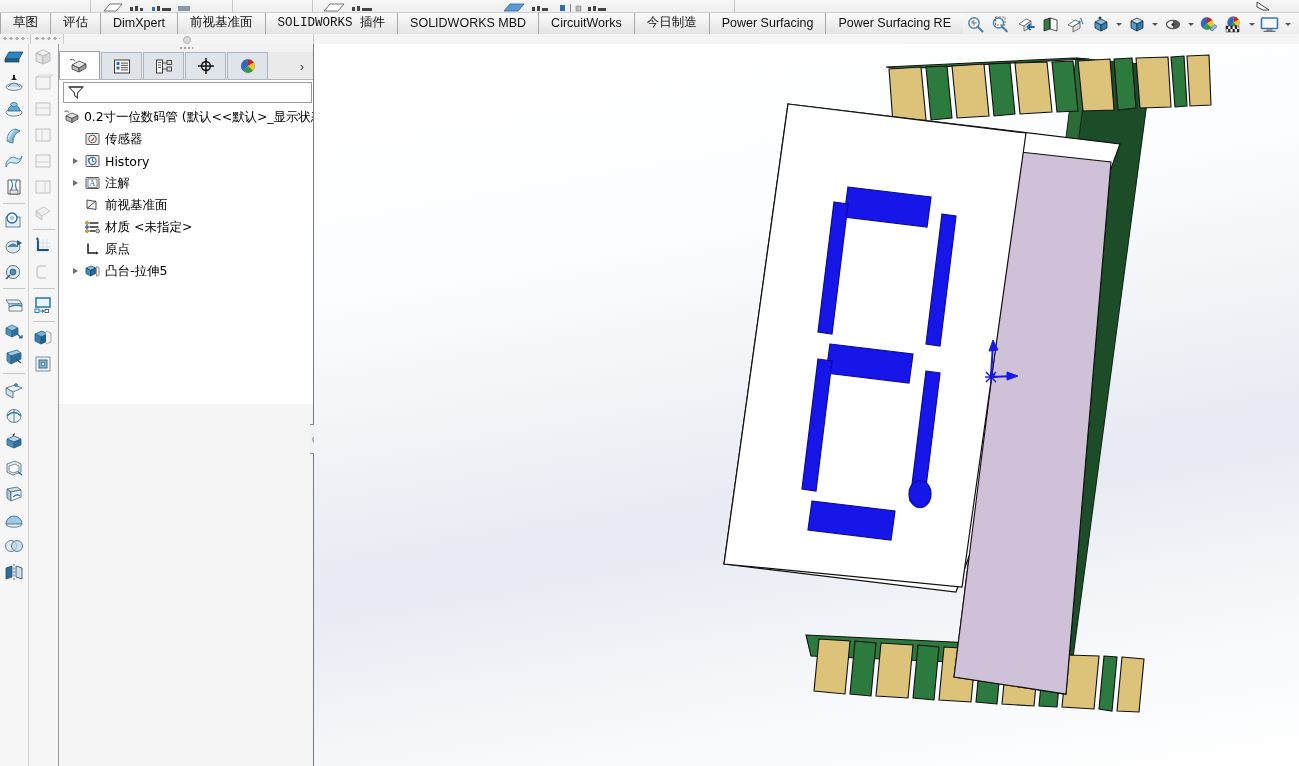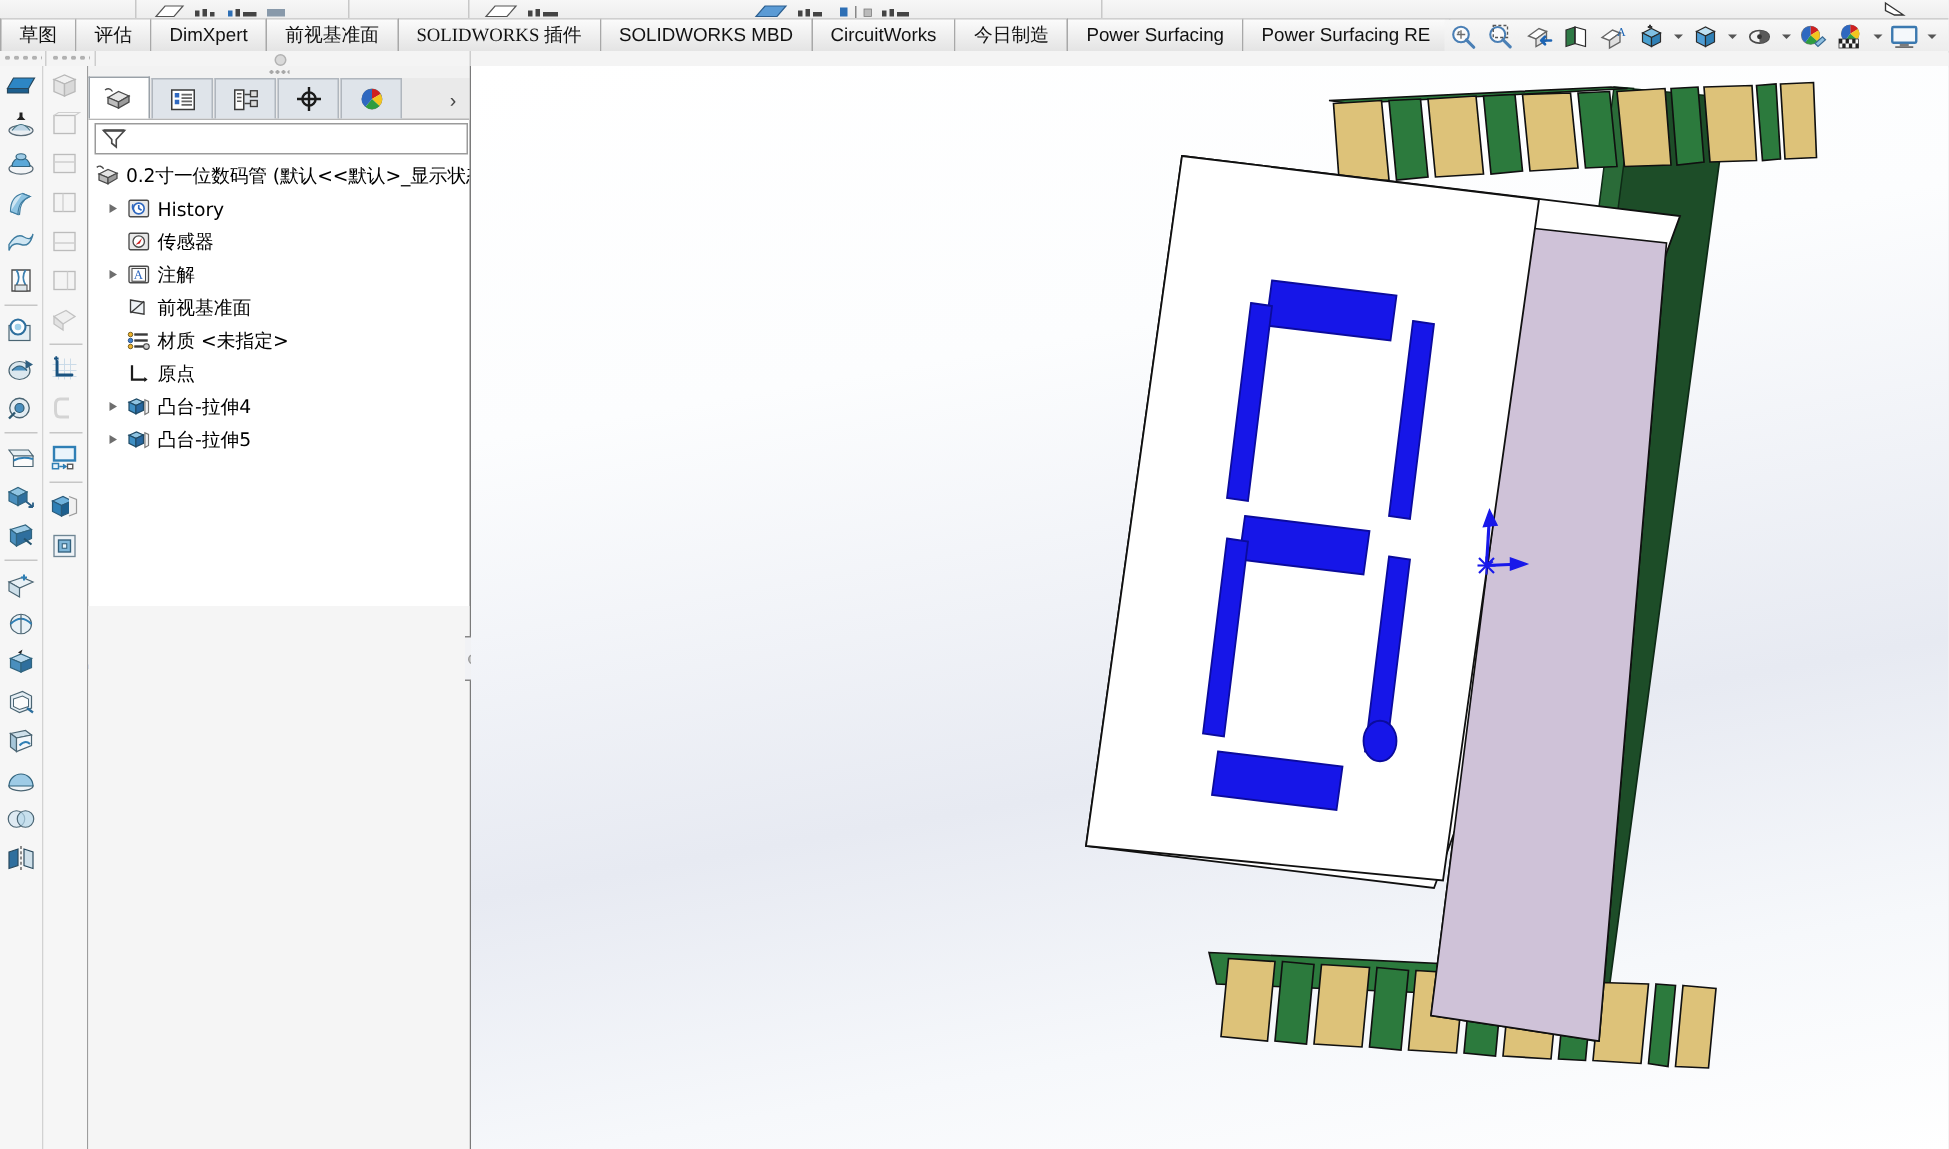--- a/index.html
+++ b/index.html
@@ -30,21 +30,21 @@
   }
   .tab{
     display:flex;align-items:center;justify-content:center;
     padding:0 12px;height:21px;line-height:21px;
     background:linear-gradient(#fbfbfb,#e4e4e4);
     border-right:1px solid #a8a8a8;
     border-top:1px solid #cfcfcf;
     font-size:12.5px;color:#111;white-space:nowrap;cursor:default;
   }
   .tab:first-child{border-left:1px solid #a8a8a8;}
-  .tab.cjk{font-family:Liberation Serif, serif;}
+  .tab.cjk{font-family:Liberation Mono, monospace;}
 
   .tabrow-spacer{flex:1;background:linear-gradient(#f8f8f8,#ececec);border-top:1px solid #cfcfcf;}
 
   
   .tr-icons{
     position:absolute;right:0;top:12px;height:22px;
     display:flex;align-items:center;gap:0px;padding-right:6px;
     background:linear-gradient(#f8f8f8,#ececec);
     border-top:1px solid #cfcfcf;
   }
@@ -642,46 +642,46 @@
           <svg width="17" height="16" viewBox="0 0 17 16">
             <path d="M2 7 L8 4 L14 6.5 L8 9.5 Z" fill="#e4e4e4" stroke="#4a4a4a" stroke-width="0.85"></path>
             <path d="M2 7 L2 11 L8 13.5 L8 9.5 Z" fill="#bcbcbc" stroke="#4a4a4a" stroke-width="0.85"></path>
             <path d="M8 9.5 L14 6.5 L14 10 L8 13.5 Z" fill="#9c9c9c" stroke="#4a4a4a" stroke-width="0.85"></path>
             <path d="M0.5 2.6 q2.6 -2 4.6 0.9" fill="none" stroke="#4a4a4a" stroke-width="0.9"></path>
           </svg>
         </div>
         <div class="tlabel">0.2寸一位数码管  (默认&lt;&lt;默认&gt;_显示状态</div>
       </div>
 
+      <div class="trow" style="padding-left:23px">
+        <div class="tico">
+          <svg width="17" height="16" viewBox="0 0 17 16">
+            <rect x="2" y="2.5" width="13" height="11" rx="1" fill="#e9e9e9" stroke="#4a4a4a" stroke-width="0.9"></rect>
+            <circle cx="8.5" cy="8" r="3.8" fill="#fff" stroke="#4a4a4a" stroke-width="0.9"></circle>
+            <path d="M6.4 10.2 L10.8 5.6 L9.2 9.4 Z" fill="#d02020"></path>
+          </svg>
+        </div>
+        <div class="tlabel">传感器</div>
+      </div>
+
       <div class="trow" style="padding-left:10px">
         <div class="arrow">
             <i></i>
           </div>
         <div class="tico">
           <svg width="17" height="16" viewBox="0 0 17 16">
             <rect x="2" y="2.5" width="13" height="11" rx="1" fill="#e9e9e9" stroke="#4a4a4a" stroke-width="0.9"></rect>
             <circle cx="8.5" cy="8" r="3.6" fill="#fff" stroke="#2f68c0" stroke-width="1.1"></circle>
             <path d="M8.5 5.6 L8.5 8 L10.4 9.2" stroke="#2f68c0" stroke-width="1.1" fill="none"></path>
             <path d="M4.6 5.2 q-1 2.8 1 4.6" fill="none" stroke="#2f68c0" stroke-width="1"></path>
           </svg>
         </div>
         <div class="tlabel">History</div>
       </div>
 
-      <div class="trow" style="padding-left:23px">
-        <div class="tico">
-          <svg width="17" height="16" viewBox="0 0 17 16">
-            <rect x="2" y="2.5" width="13" height="11" rx="1" fill="#e9e9e9" stroke="#4a4a4a" stroke-width="0.9"></rect>
-            <circle cx="8.5" cy="8" r="3.8" fill="#fff" stroke="#4a4a4a" stroke-width="0.9"></circle>
-            <path d="M6.4 10.2 L10.8 5.6 L9.2 9.4 Z" fill="#d02020"></path>
-          </svg>
-        </div>
-        <div class="tlabel">传感器</div>
-      </div>
-
       <div class="trow" style="padding-left:10px">
         <div class="arrow">
             <i></i>
           </div>
         <div class="tico">
           <svg width="17" height="16" viewBox="0 0 17 16">
             <rect x="2" y="2.5" width="13" height="11" rx="1" fill="#efefef" stroke="#4a4a4a" stroke-width="0.9"></rect>
             <rect x="4" y="4" width="9" height="8.5" fill="#fff" stroke="#4a4a4a" stroke-width="0.7"></rect>
             <text x="5.2" y="11.2" font-size="8.5" font-family="Liberation Serif, serif" fill="#2f68c0">A</text>
           </svg>
@@ -720,34 +720,20 @@
         <div class="tico">
           <svg width="17" height="16" viewBox="0 0 17 16">
             <path d="M4 2.5 L4 12 L13 12" fill="none" stroke="#1b1b1b" stroke-width="1.5"></path>
             <path d="M12.2 10.3 L14.4 12 L12.2 13.7 Z" fill="#1b1b1b"></path>
           </svg>
         </div>
         <div class="tlabel">原点</div>
       </div>
 
 
-      <div class="trow" style="padding-left:10px">
-        <div class="arrow">
-            <i></i>
-          </div>
-        <div class="tico">
-          <svg width="17" height="16" viewBox="0 0 17 16">
-            <path d="M2 5.2 L7 3 L11.6 5 L6.6 7.3 Z" fill="#8fc4e2" stroke="#1f4a66" stroke-width="0.8"></path>
-            <path d="M2 5.2 L2 10.6 L6.6 12.9 L6.6 7.3 Z" fill="#3f8fc4" stroke="#1f4a66" stroke-width="0.8"></path>
-            <path d="M6.6 7.3 L11.6 5 L11.6 10.5 L6.6 12.9 Z" fill="#2767a0" stroke="#1f4a66" stroke-width="0.8"></path>
-            <path d="M12.6 3.5 L15 4.6 L15 12 L12.6 13.3 Z" fill="#f4f4f4" stroke="#767676" stroke-width="0.8"></path>
-          </svg>
-        </div>
-        <div class="tlabel">凸台-拉伸4</div>
-      </div>
 
       <div class="trow" style="padding-left:10px">
         <div class="arrow">
             <i></i>
           </div>
         <div class="tico">
           <svg width="17" height="16" viewBox="0 0 17 16">
             <path d="M2 5.2 L7 3 L11.6 5 L6.6 7.3 Z" fill="#8fc4e2" stroke="#1f4a66" stroke-width="0.8"></path>
             <path d="M2 5.2 L2 10.6 L6.6 12.9 L6.6 7.3 Z" fill="#3f8fc4" stroke="#1f4a66" stroke-width="0.8"></path>
             <path d="M6.6 7.3 L11.6 5 L11.6 10.5 L6.6 12.9 Z" fill="#2767a0" stroke="#1f4a66" stroke-width="0.8"></path>

